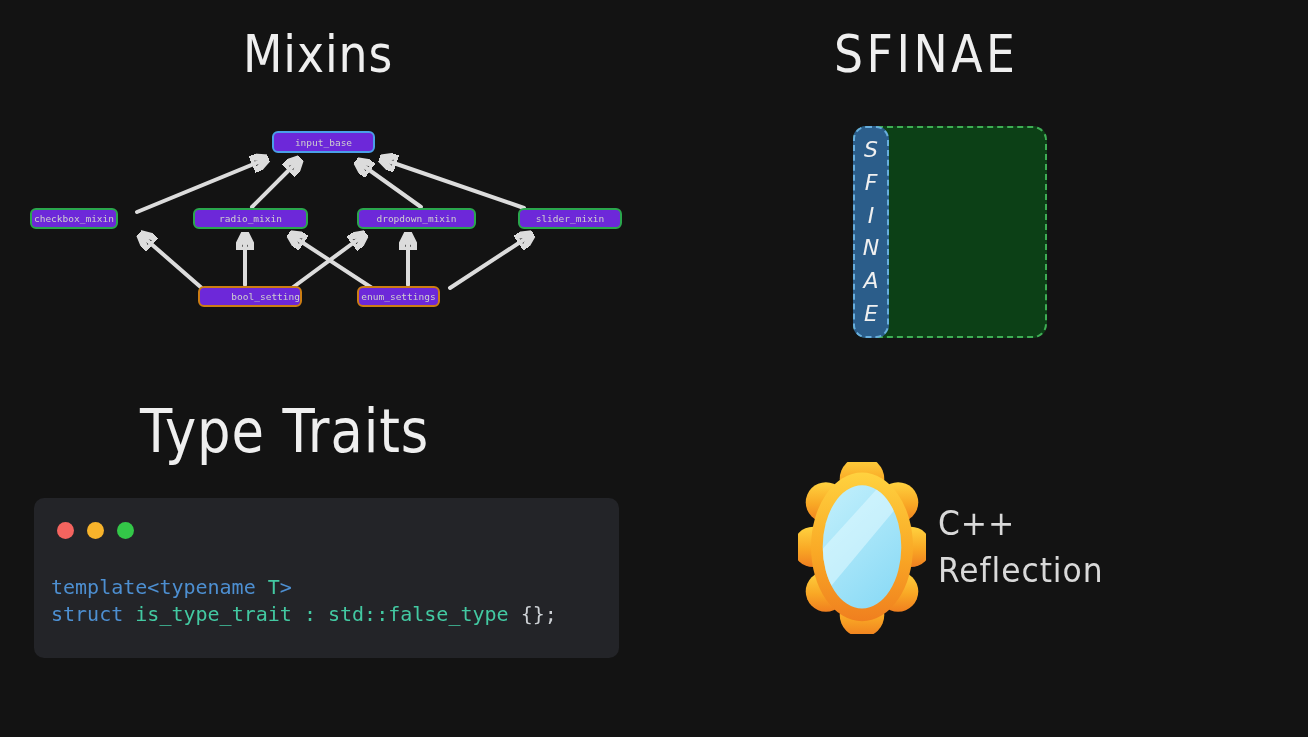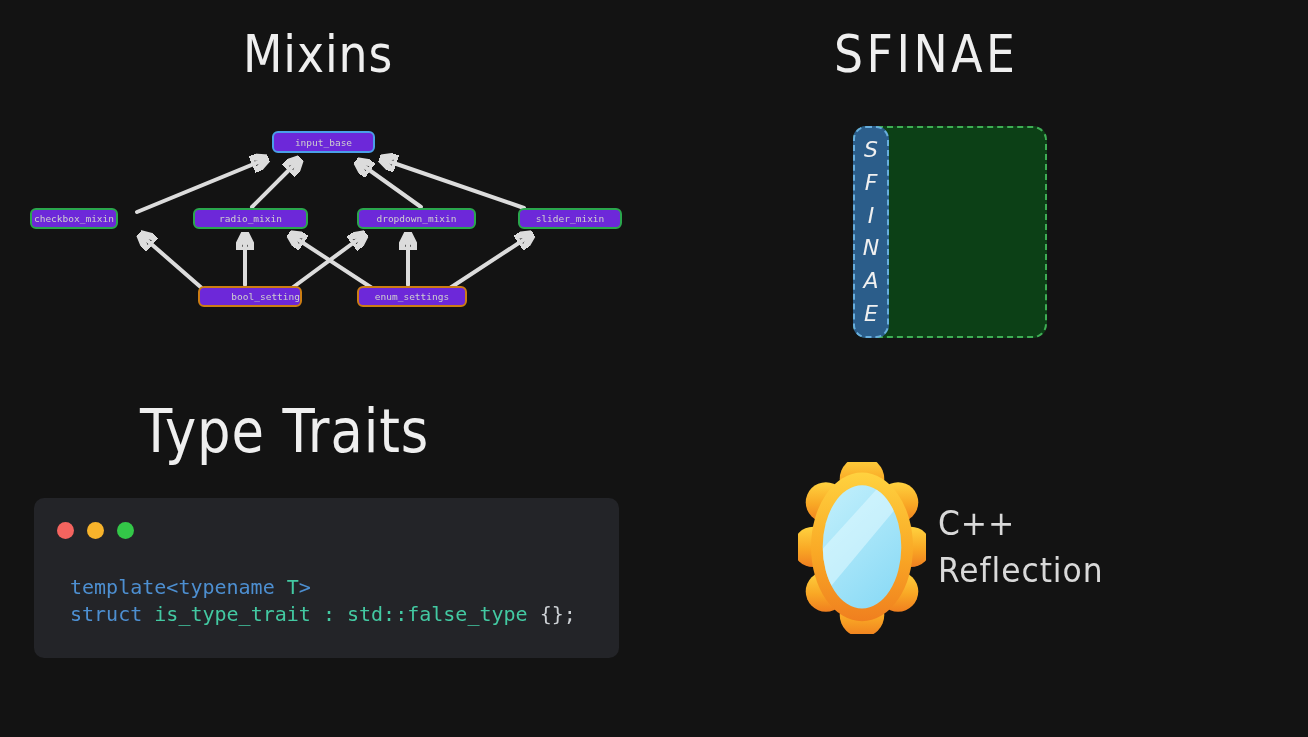--- a/index.html
+++ b/index.html
@@ -40,21 +40,21 @@
   .node.blue{border-color:#4a9fe8;}
   .node.green{border-color:#2aa64d;}
   .node.orange{border-color:#cc7d14;}
 
   #node-input{left:272px;top:131px;width:103px;height:22px;}
   #node-checkbox{left:30px;top:208px;width:88px;height:21px;}
   #node-radio{left:193px;top:208px;width:115px;height:21px;}
   #node-dropdown{left:357px;top:208px;width:119px;height:21px;}
   #node-slider{left:518px;top:208px;width:104px;height:21px;text-align:center;}
   #node-bool{left:198px;top:286px;width:104px;height:21px;justify-content:flex-end;}
-  #node-enum{left:357px;top:286px;width:110px;height:21px;}
+  #node-enum{left:357px;top:286px;width:83px;height:21px;}
 
   #arrow-layer{left:0;top:0;width:1308px;height:737px;pointer-events:none;}
   #arrow-layer path{stroke:#dcdcdc;stroke-width:4;fill:none;stroke-linecap:round;}
 
   
   #sfinae-box{
     left:853px;top:126px;width:194px;height:212px;
     box-sizing:border-box;
     background:#0c4016;
     border:2px dashed #3fae55;
@@ -88,21 +88,21 @@
   #code-window{
     left:34px;top:498px;width:585px;height:160px;
     background:#232428;border-radius:10px;
   }
   #traffic-dots{position:absolute;left:23px;top:24px;display:flex;gap:13px;}
   .dot{width:17px;height:17px;border-radius:50%;}
   .dot.red{background:#f4645f;}
   .dot.yellow{background:#f7b32b;}
   .dot.green{background:#33c748;}
   #code-block{
-    position:absolute;left:36px;top:76px;
+    position:absolute;left:17px;top:76px;
     font-family:"DejaVu Sans Mono", monospace;
     font-size:20px;line-height:27px;white-space:pre;
   }
   .tok-blue{color:#4d8fd1;}
   .tok-teal{color:#43c9a2;}
   .tok-gray{color:#cdd1d5;}
   .tok-plain{color:#cdd1d5;}
 
   
   #mirror-emoji{left:798px;top:462px;width:128px;height:172px;}

